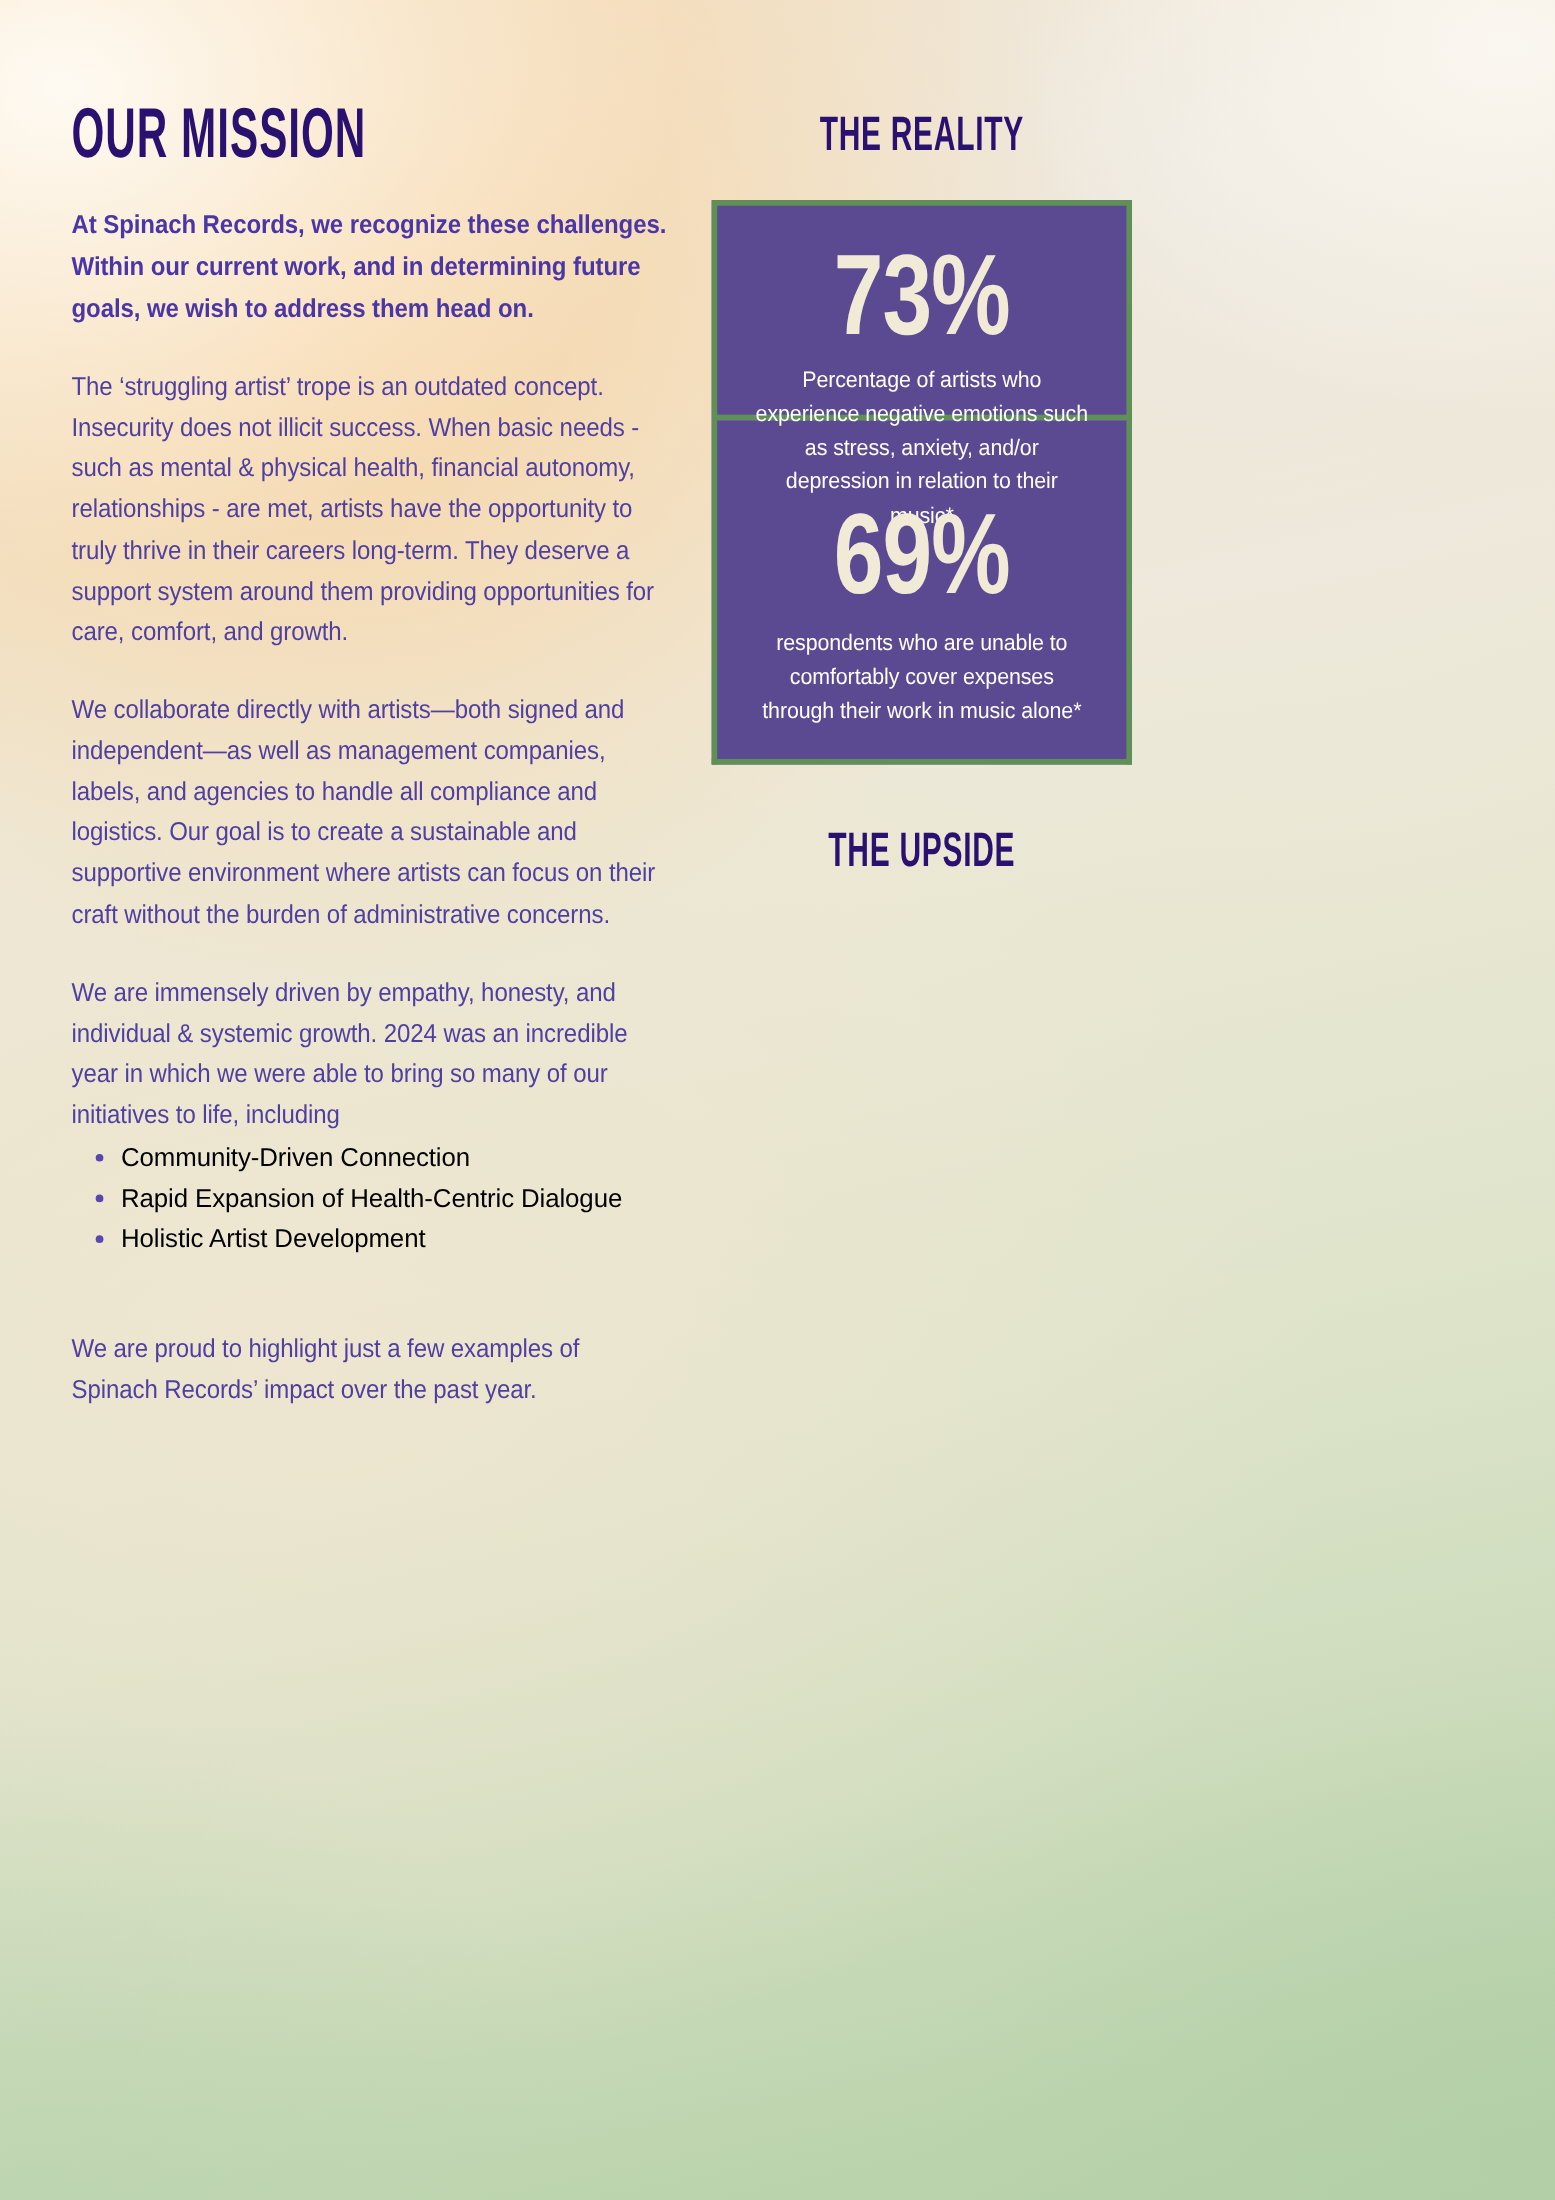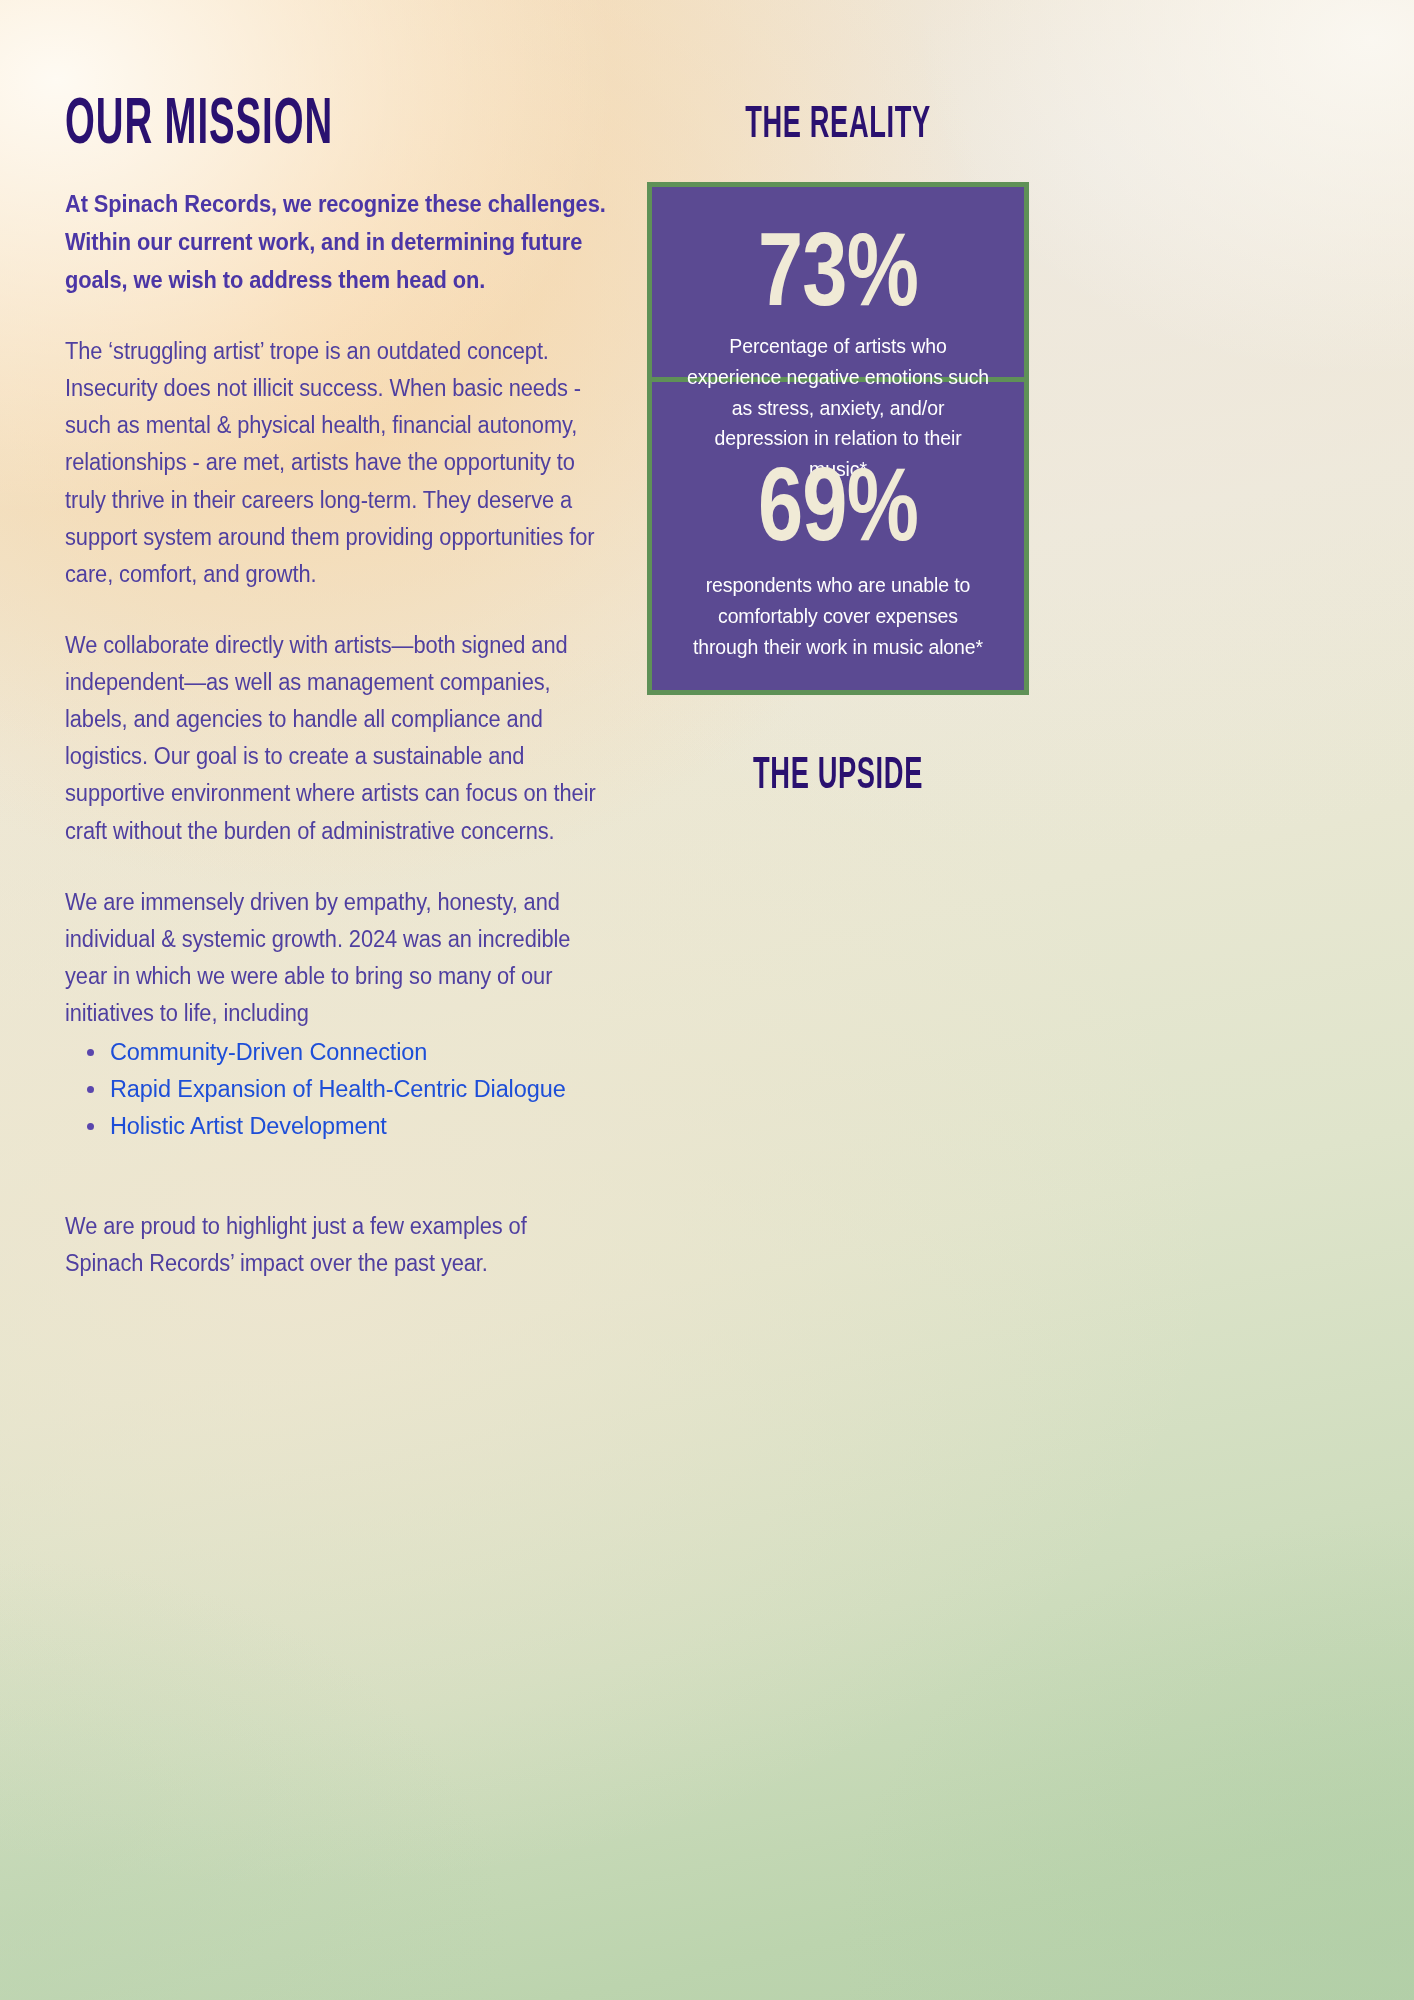--- a/index.html
+++ b/index.html
@@ -86,21 +86,21 @@
     width:107.5%;
   }
 
   ul.bullets {
     list-style:none;
     margin-top:2px;
     padding-left:45px;
   }
   ul.bullets li {
     position:relative;
-    color:#1d4ed8;
+    color:#000000;
     font-size:23.5px;
     line-height:1.58;
     letter-spacing:-0.1px;
   }
   ul.bullets li::before {
     content:"";
     position:absolute;
     left:-23px; top:15px;
     width:7px; height:7px;
     border-radius:50%;

